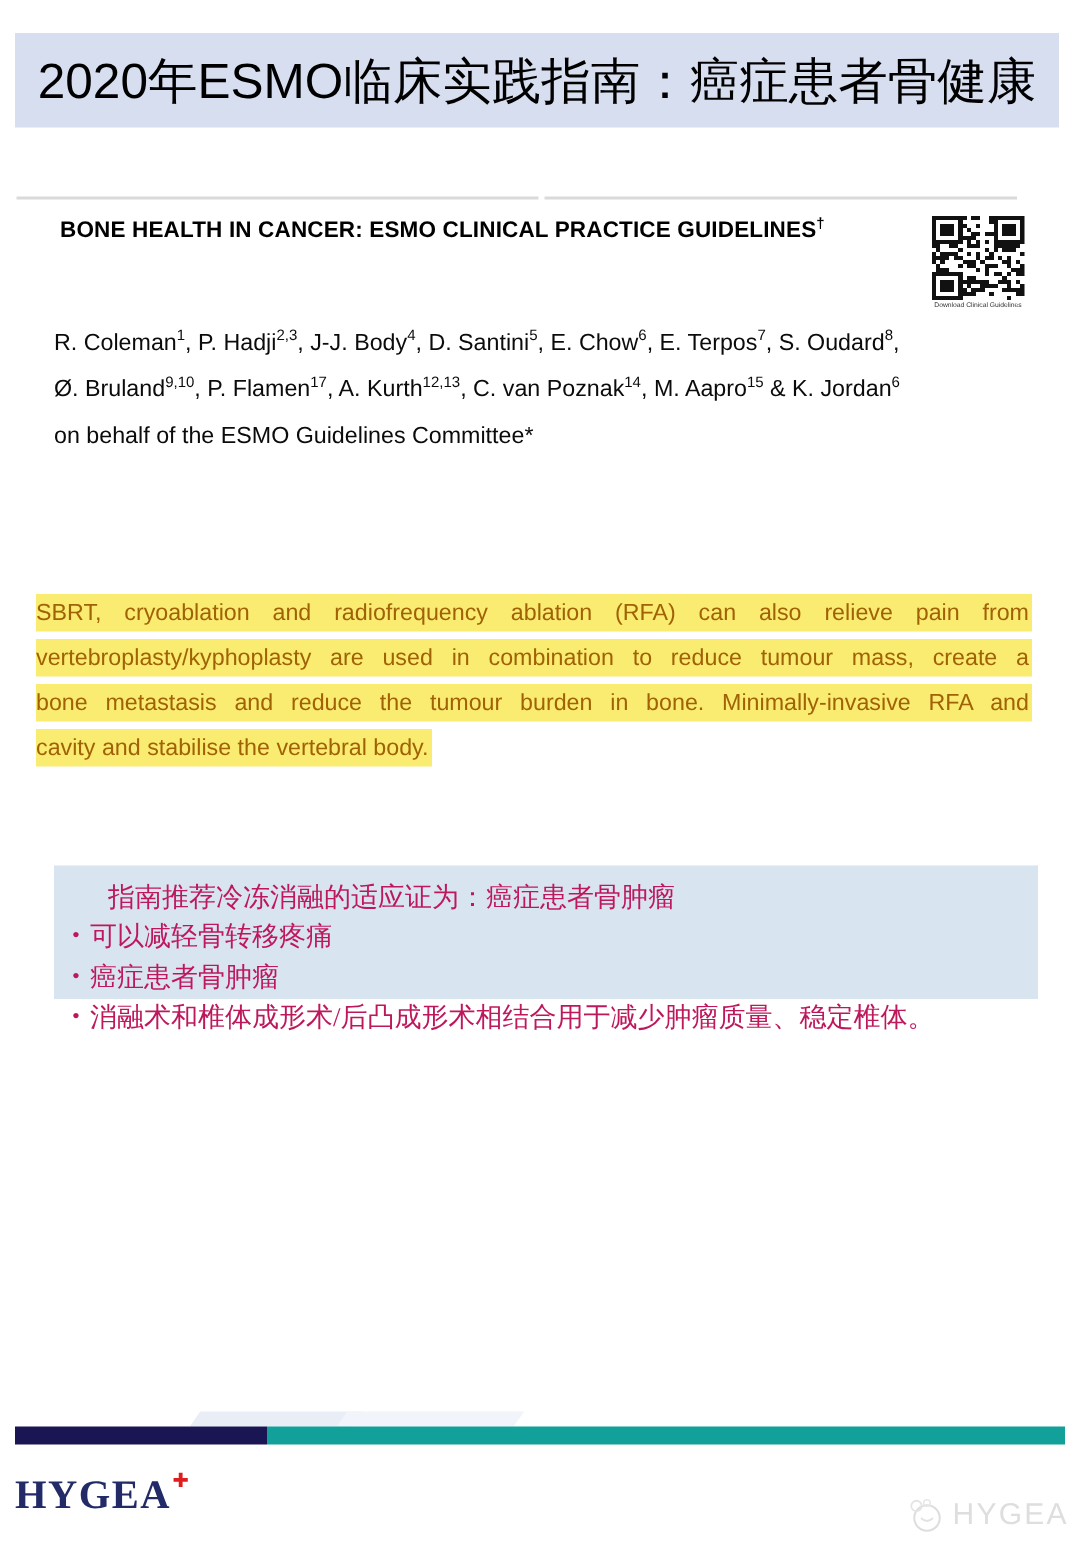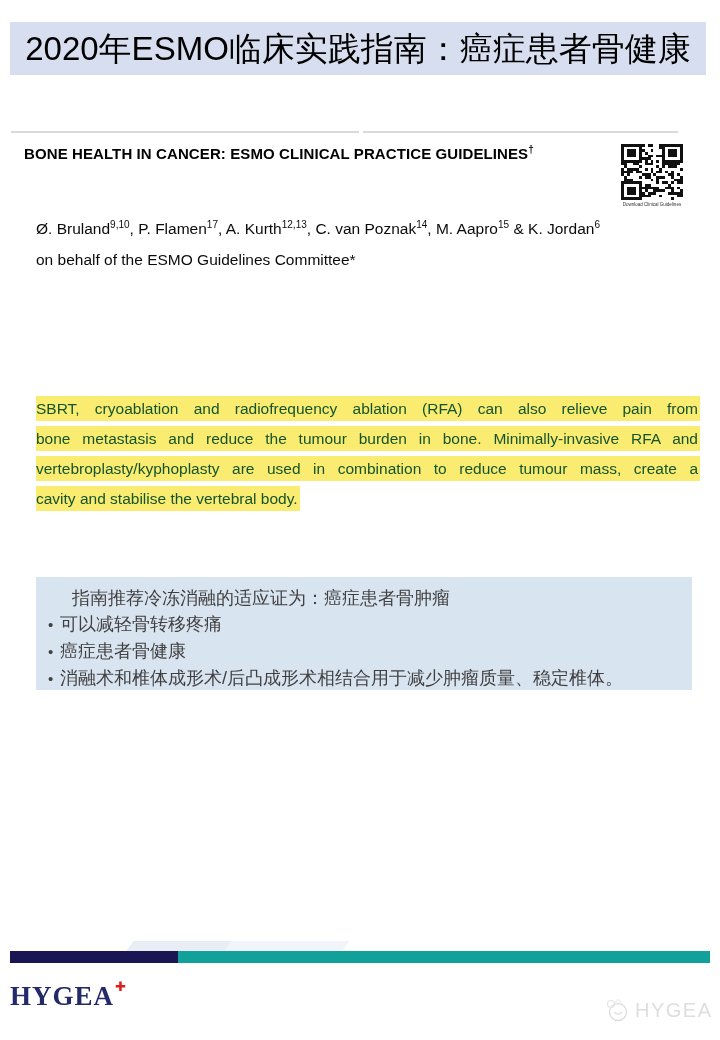--- a/index.html
+++ b/index.html
@@ -12,54 +12,54 @@
     --cross-red:#E11C1C;
     --wm-gray:#DEDEDE;
     --line-gray:#DADADA;
   }
   *{margin:0;padding:0;box-sizing:border-box;}
   html,body{background:#fff;}
   body{font-family:"Liberation Sans",sans-serif;color:#000;}
   .page{position:relative;width:720px;height:1040px;background:#fff;overflow:hidden;}
 
   
-  .banner{position:absolute;left:10px;top:22px;width:696px;height:53px;
+  .banner{position:absolute;left:10px;top:22px;width:696px;height:63px;
     background:var(--banner-bg);display:flex;align-items:center;justify-content:center;
     font-size:33px;line-height:53px;color:#000;letter-spacing:0;}
 
   
   .divider-a{position:absolute;left:11px;top:131px;width:348px;height:2px;background:var(--line-gray);}
   .divider-b{position:absolute;left:363px;top:131px;width:315px;height:2px;background:var(--line-gray);}
 
   
-  .doc-heading{position:absolute;left:24px;top:145px;width:575px;
+  .doc-heading{position:absolute;left:40px;top:145px;width:575px;
     font-size:15px;font-weight:bold;letter-spacing:.1px;}
   .doc-heading sup{font-size:10px;line-height:0;}
 
   
   .qr-box{position:absolute;left:621px;top:144px;width:62px;height:56px;background:#fff;}
   .qr-box svg{display:block;width:62px;height:56px;}
   .qr-caption{position:absolute;left:613px;top:201px;width:78px;text-align:center;
     font-size:5px;color:#333;transform:scale(.9);transform-origin:center top;white-space:nowrap;}
 
   
   .author-block{position:absolute;left:36px;top:213px;width:640px;
     font-size:15.5px;line-height:31px;color:#0b0b0b;}
   .author-line sup{font-size:10px;line-height:0;}
 
   
-  .hl-block{position:absolute;left:36px;top:394px;width:664px;
-    font-size:15.5px;color:#14532d;}
+  .hl-block{position:absolute;left:24px;top:394px;width:664px;
+    font-size:15.5px;color:#a16207;}
   .hl-line{height:30px;line-height:30px;text-align:justify;text-align-last:justify;}
   .hl-line.hl-last{text-align:right;text-align-last:left;}
   .hl{background:var(--hl);padding:4px 2px 4px 0;}
 
   
-  .rec-box{position:absolute;left:36px;top:577px;width:656px;height:113px;
-    background:var(--box-bg);padding-top:8px;font-size:18px;color:#404040;}
+  .rec-box{position:absolute;left:36px;top:577px;width:656px;height:89px;
+    background:var(--box-bg);padding-top:8px;font-size:18px;color:#be185d;font-family:Liberation Serif, serif;}
   .rec-title{padding-left:36px;line-height:26px;}
   .rec-row{display:flex;line-height:27px;}
   .rec-dot{width:24px;padding-left:12px;font-size:15px;}
   .rec-text{flex:1;padding-right:24px;}
 
   
   .deco-1{position:absolute;left:130px;top:941px;width:108px;height:10px;
     background:#E9EDF6;transform:skewX(-35deg);}
   .deco-2{position:absolute;left:228px;top:941px;width:118px;height:10px;
     background:#F1F4FA;transform:skewX(-35deg);}
@@ -320,41 +320,42 @@
         <rect x="3" y="20" width="1" height="1" fill="#111"></rect>
         <rect x="4" y="20" width="1" height="1" fill="#111"></rect>
         <rect x="5" y="20" width="1" height="1" fill="#111"></rect>
         <rect x="6" y="20" width="1" height="1" fill="#111"></rect>
         <rect x="17" y="20" width="1" height="1" fill="#111"></rect>
       </svg>
   </div>
   <div class="qr-caption">Download Clinical Guidelines</div>
 
   <div class="author-block">
+      <div class="author-line">R. Coleman<sup>1</sup>, P. Hadji<sup>2,3</sup>, J-J. Body<sup>4</sup>, D. Santini<sup>5</sup>, E. Chow<sup>6</sup>, E. Terpos<sup>7</sup>, S. Oudard<sup>8</sup>,</div>
       <div class="author-line">Ø. Bruland<sup>9,10</sup>, P. Flamen<sup>17</sup>, A. Kurth<sup>12,13</sup>, C. van Poznak<sup>14</sup>, M. Aapro<sup>15</sup> &amp; K. Jordan<sup>6</sup></div>
       <div class="author-line">on behalf of the ESMO Guidelines Committee*</div>
     </div>
 
   <div class="hl-block">
       <div class="hl-line"><span class="hl">SBRT, cryoablation and radiofrequency ablation (RFA) can also relieve pain from</span></div>
+      <div class="hl-line"><span class="hl">vertebroplasty/kyphoplasty are used in combination to reduce tumour mass, create a</span></div>
       <div class="hl-line"><span class="hl">bone metastasis and reduce the tumour burden in bone. Minimally-invasive RFA and</span></div>
-      <div class="hl-line"><span class="hl">vertebroplasty/kyphoplasty are used in combination to reduce tumour mass, create a</span></div>
       <div class="hl-line hl-last"><span class="hl">cavity and stabilise the vertebral body.</span></div>
     </div>
 
   <div class="rec-box">
     <div class="rec-title">指南推荐冷冻消融的适应证为：癌症患者骨肿瘤</div>
     <div id="rec-bullets">
         <div class="rec-row">
           <span class="rec-dot">•</span>
           <span class="rec-text">可以减轻骨转移疼痛</span>
         </div>
         <div class="rec-row">
           <span class="rec-dot">•</span>
-          <span class="rec-text">癌症患者骨健康</span>
+          <span class="rec-text">癌症患者骨肿瘤</span>
         </div>
         <div class="rec-row">
           <span class="rec-dot">•</span>
           <span class="rec-text">消融术和椎体成形术/后凸成形术相结合用于减少肿瘤质量、稳定椎体。</span>
         </div>
       </div>
   </div>
 
   <div class="deco-1"></div>
   <div class="deco-2"></div>

